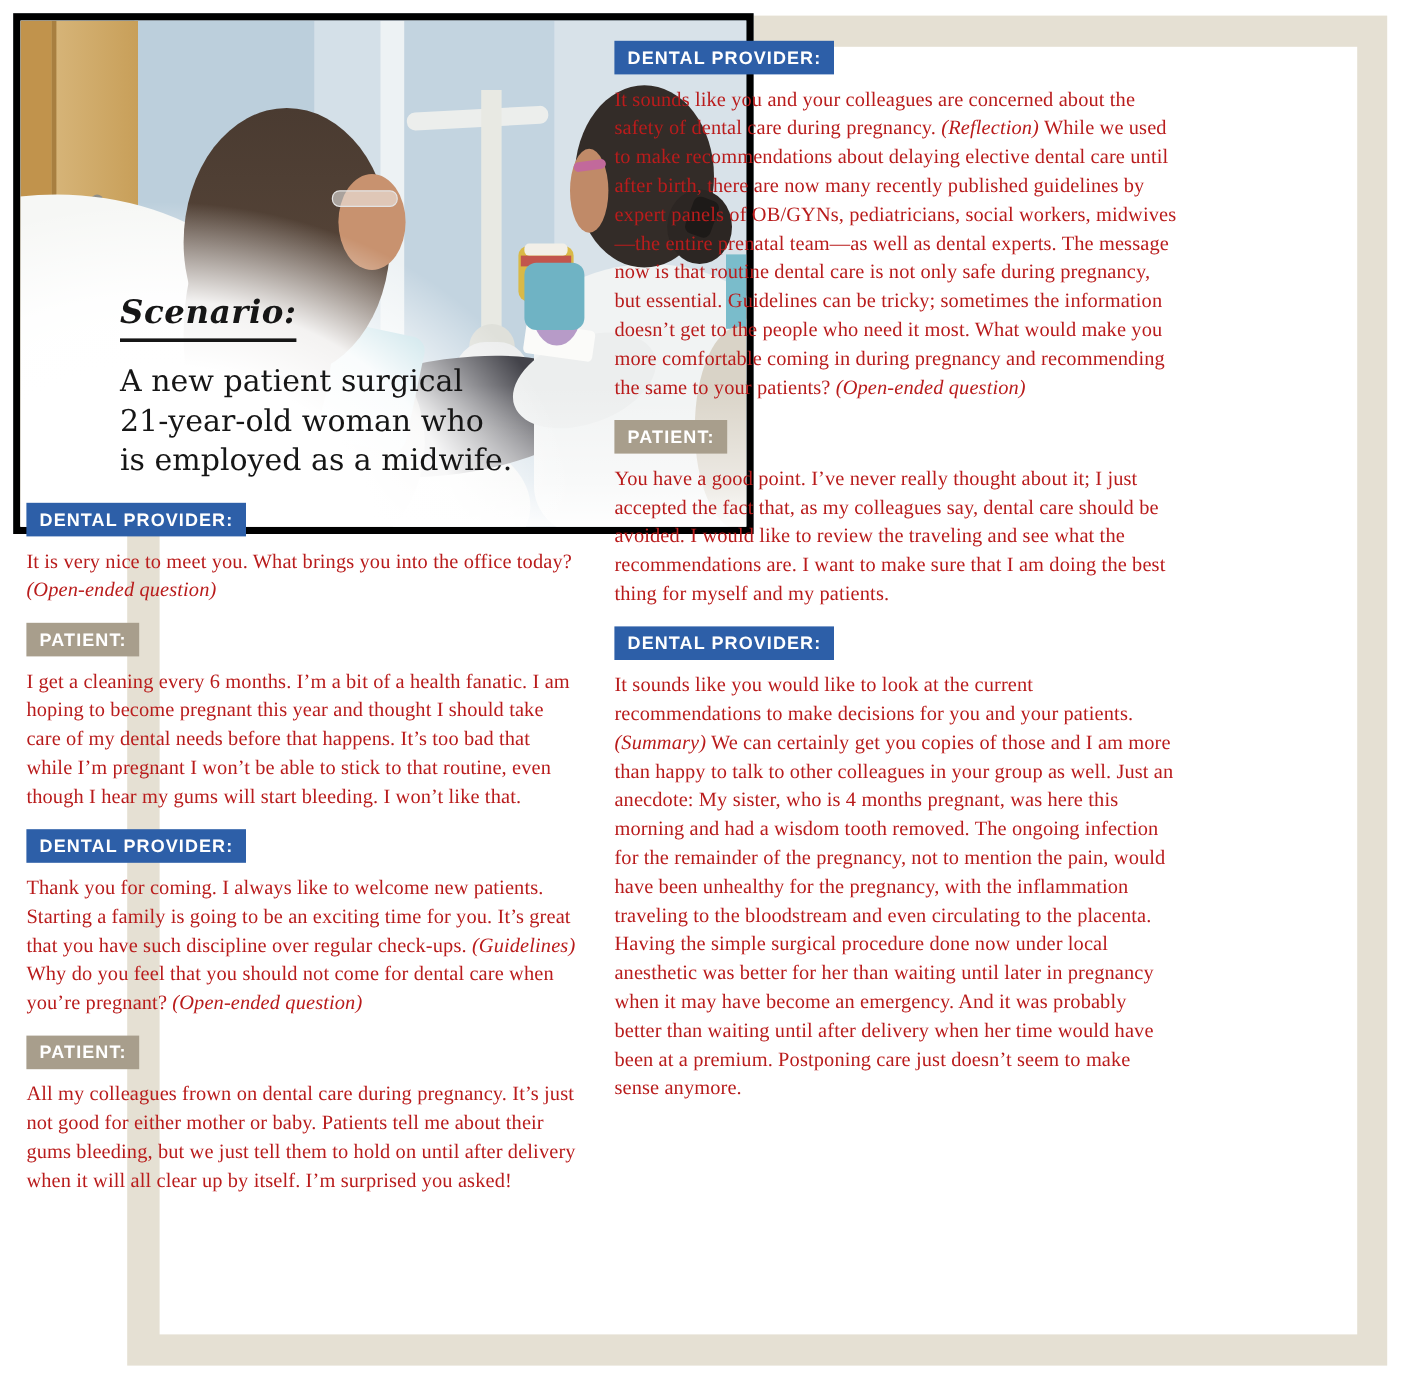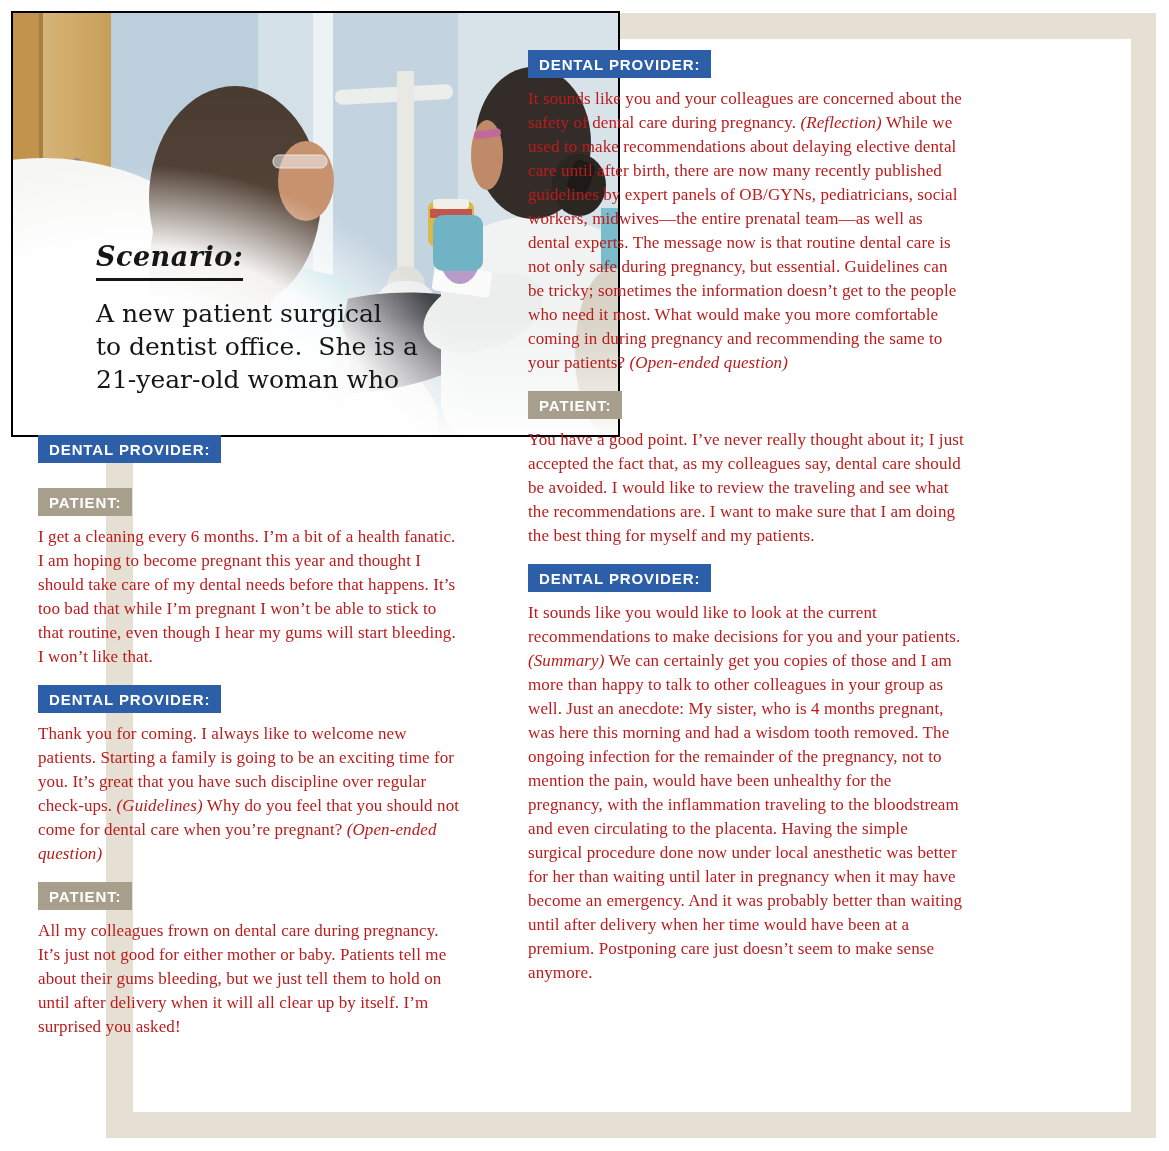--- a/index.html
+++ b/index.html
@@ -2,38 +2,38 @@
 <html><head>
 <meta charset="utf-8">
 <style>
   html,body{margin:0;padding:0;background:#fff;}
   .canvas{position:relative;width:1169px;height:1151px;background:#ffffff;overflow:hidden;
           font-family:"Liberation Serif",serif;}
   .page-bg{position:absolute;left:106px;top:13px;width:1050px;height:1125px;background:#e5e0d3;}
   .panel{position:absolute;left:133px;top:39px;width:998px;height:1073px;background:#ffffff;}
 
   
-  .photo{position:absolute;left:11px;top:11px;width:605px;height:422px;border:2px solid #000000;
+  .photo{position:absolute;left:11px;top:11px;width:605px;height:422px;border:6px solid #000000;
          background:#cbd9e3;overflow:hidden;}
   .photo svg{display:block;width:100%;height:100%;}
   .photo-overlay{position:absolute;left:0;top:0;right:0;bottom:0;
     background:
       radial-gradient(ellipse 430px 340px at 115px 430px,
         rgba(255,255,255,1) 42%, rgba(255,255,255,.93) 58%, rgba(255,255,255,0) 82%),
       linear-gradient(0deg, rgba(255,255,255,.95) 0%, rgba(255,255,255,.5) 9%, rgba(255,255,255,0) 28%);}
   .scenario{position:absolute;left:83px;top:230px;color:#161616;}
   .scenario h2{margin:0 0 16px;font:italic 700 27px/1 "DejaVu Serif",serif;display:inline-block;
                border-bottom:3px solid #161616;padding-bottom:8px;letter-spacing:.5px;}
   .scenario-line{font:400 25px/33px "DejaVu Serif",serif;white-space:pre;}
 
   
   .col{position:absolute;}
   .col-left{left:22px;top:419px;width:458px;}
   .col-right{left:512px;top:34px;width:470px;}
-  .block{margin:16px;}
+  .block{margin:0;}
   .badge{display:inline-block;color:#fff;font:700 15px/1 "Liberation Sans",sans-serif;
          letter-spacing:.9px;padding:7px 11px 6px;margin:0 0 9px;}
   .speech{margin:0 0 15px;font:400 17px/24px "Liberation Serif",serif;color:#b91c1c;
           letter-spacing:.1px;}
   .speech em{font-style:italic;}
 </style>
 </head>
 <body>
 
 <div class="canvas">
@@ -89,28 +89,29 @@
       <ellipse cx="474" cy="142" rx="16" ry="35" fill="#c08a68"></ellipse>
       <rect x="461" y="117" width="27" height="8" rx="4" transform="rotate(-8 474 121)" fill="#c2699b"></rect>
       <rect x="420" y="202" width="50" height="56" rx="10" fill="#6fb3c4"></rect>
       <rect x="588" y="195" width="17" height="62" fill="#7abccb"></rect>
       <ellipse cx="600" cy="340" rx="38" ry="85" fill="#d9d3c7"></ellipse>
     </svg>
     <div class="photo-overlay"></div>
     <div class="scenario">
       <h2>Scenario:</h2>
       <div class="scenario-line">A new patient surgical</div>
-      <div class="scenario-line">to dentist office.  She is a</div>
       <div class="scenario-line">21-year-old woman who</div>
+      <div class="scenario-line">is employed as a midwife.</div>
     </div>
   </div>
 
   <div class="col col-left" id="col-left">
   <section class="block">
     <div class="badge" style="background: rgb(45, 95, 168);">DENTAL PROVIDER:</div>
+    <p class="speech"><span>It is very nice to meet you. What brings you into the office today? </span><em>(Open-ended question)</em></p>
   </section>
 
   <section class="block">
     <div class="badge" style="background: rgb(168, 158, 140);">PATIENT:</div>
     <p class="speech"><span>I get a cleaning every 6 months. I’m a bit of a health fanatic. I am hoping to become pregnant this year and thought I should take care of my dental needs before that happens. It’s too bad that while I’m pregnant I won’t be able to stick to that routine, even though I hear my gums will start bleeding. I won’t like that.</span></p>
   </section>
 
   <section class="block">
     <div class="badge" style="background: rgb(45, 95, 168);">DENTAL PROVIDER:</div>
     <p class="speech"><span>Thank you for coming. I always like to welcome new patients. Starting a family is going to be an exciting time for you. It’s great that you have such discipline over regular check-ups. </span><em>(Guidelines)</em><span> Why do you feel that you should not come for dental care when you’re pregnant? </span><em>(Open-ended question)</em></p>

